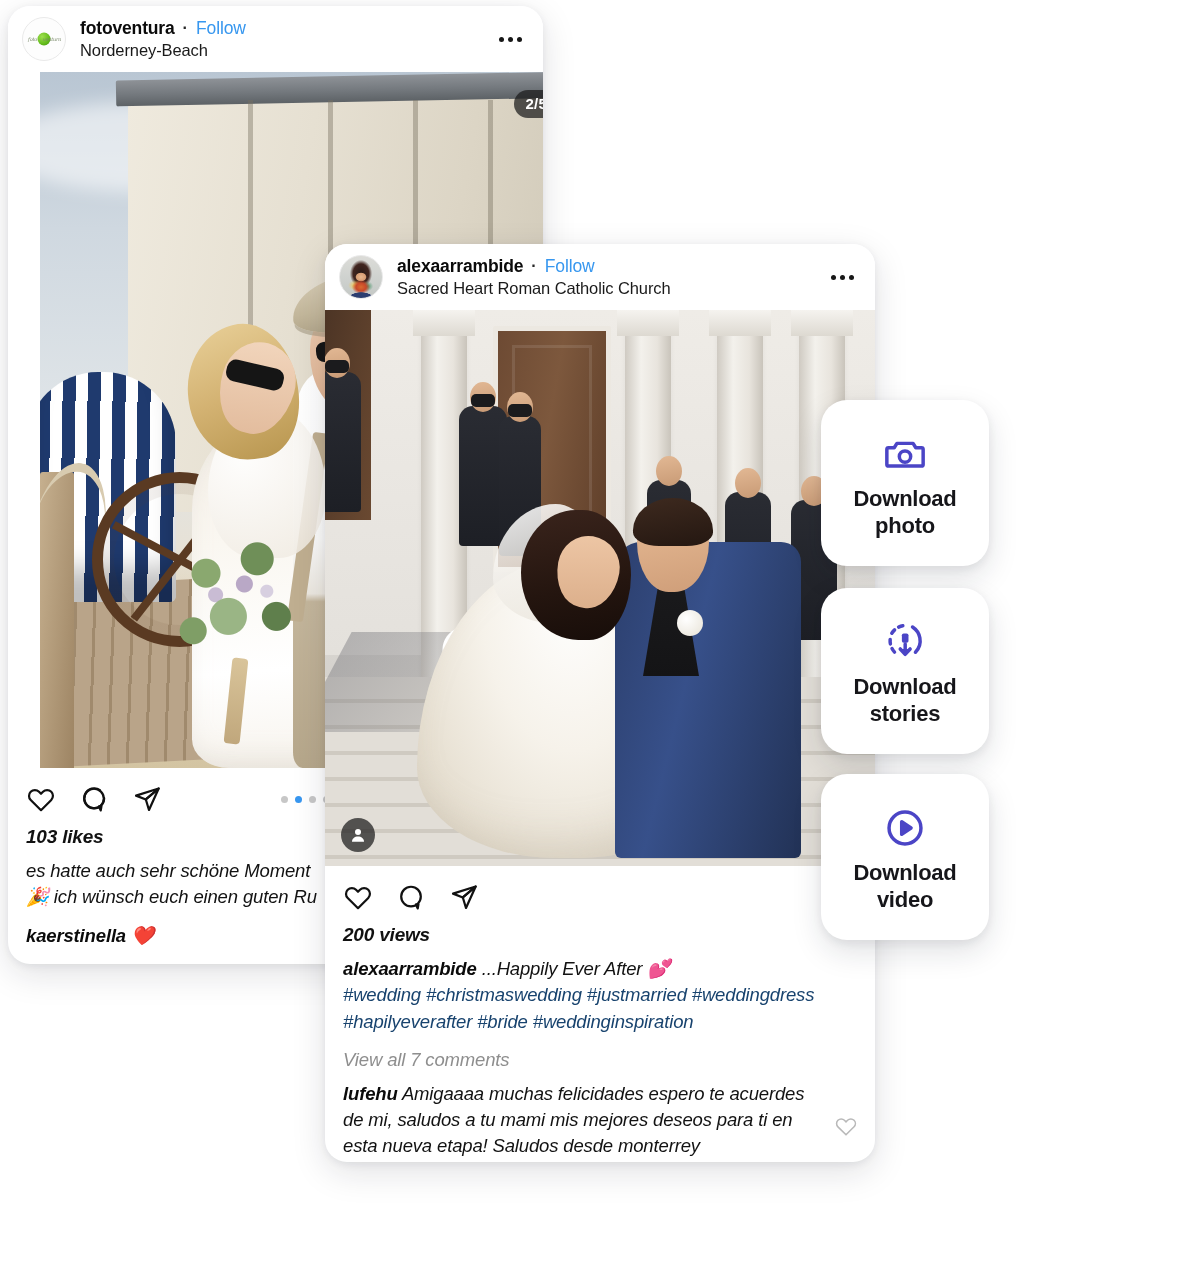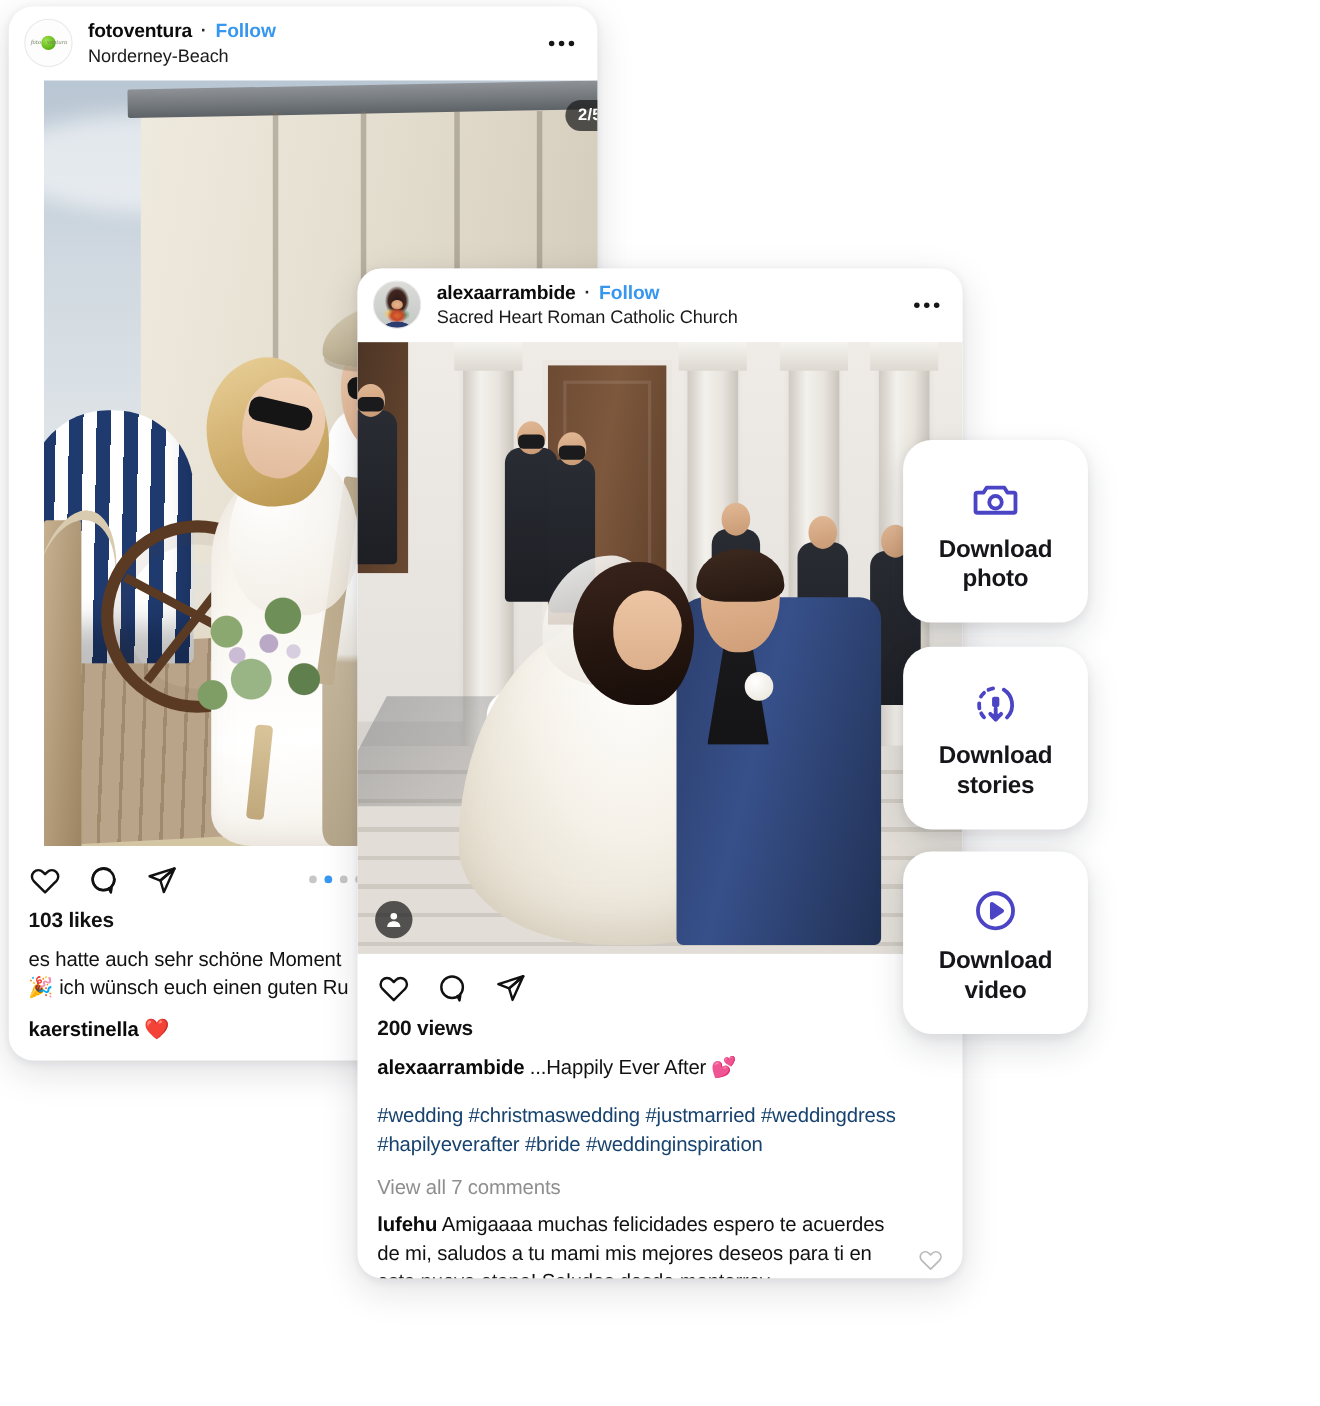--- a/index.html
+++ b/index.html
@@ -122,21 +122,21 @@
   .dot-sep {
     font-size: 16px;
     color: #262626;
     margin: 0 8px;
     font-weight: 700;
     position: relative;
     top: -1px;
   }
   .follow-link {
     font-size: 17.5px;
-    font-weight: 700;
+    font-weight: 400;
     color: #3797ef;
     cursor: pointer;
     letter-spacing: -.1px;
   }
   .location {
     font-size: 16.5px;
     color: #1a1a1a;
     margin-top: 1px;
     letter-spacing: -.1px;
   }
@@ -446,21 +446,21 @@
     transform: translateX(-50%);
     display: flex;
     align-items: center;
     gap: 7px;
   }
   #card-one .dots-wrap { left: 273px; transform: none; }
   .cdot { width: 7px; height: 7px; border-radius: 50%; background: #c7c7c7; }
   .cdot.on { background: #3897f0; }
 
   
-  .caption-box { padding: 4px 18px 16px 18px; }
+  .caption-box { padding: 4px 18px 16px 18px; font-style: italic; }
   .likes {
     font-size: 19px;
     font-weight: 700;
     color: #111111;
     letter-spacing: -.2px;
     margin-bottom: 10px;
   }
   .cap-line {
     font-size: 18.5px;
     color: #121212;
@@ -468,21 +468,21 @@
     letter-spacing: -.15px;
     white-space: nowrap;
   }
   .cap-line.wrap { white-space: normal; }
   .cap-user { font-weight: 700; color:#0b0b0b; }
   .hashtags {
     font-size: 18.5px;
     color: #18436e;
     line-height: 1.42;
     letter-spacing: -.15px;
-    margin-top: 18px;
+    margin-top: 0;
   }
   .view-comments {
     font-size: 18.5px;
     color: #8e8e8e;
     letter-spacing: -.15px;
     margin-top: 14px;
     cursor: pointer;
   }
   .comment-row {
     display: flex;

